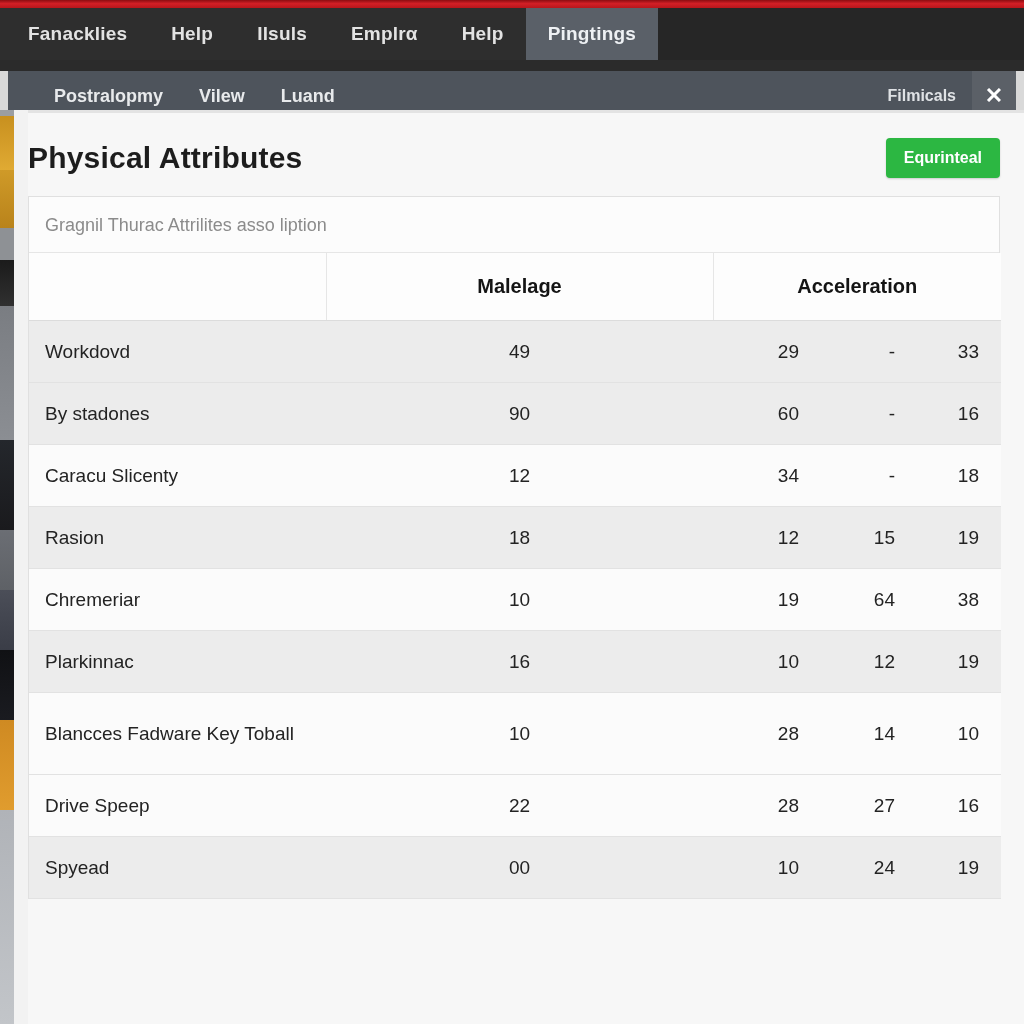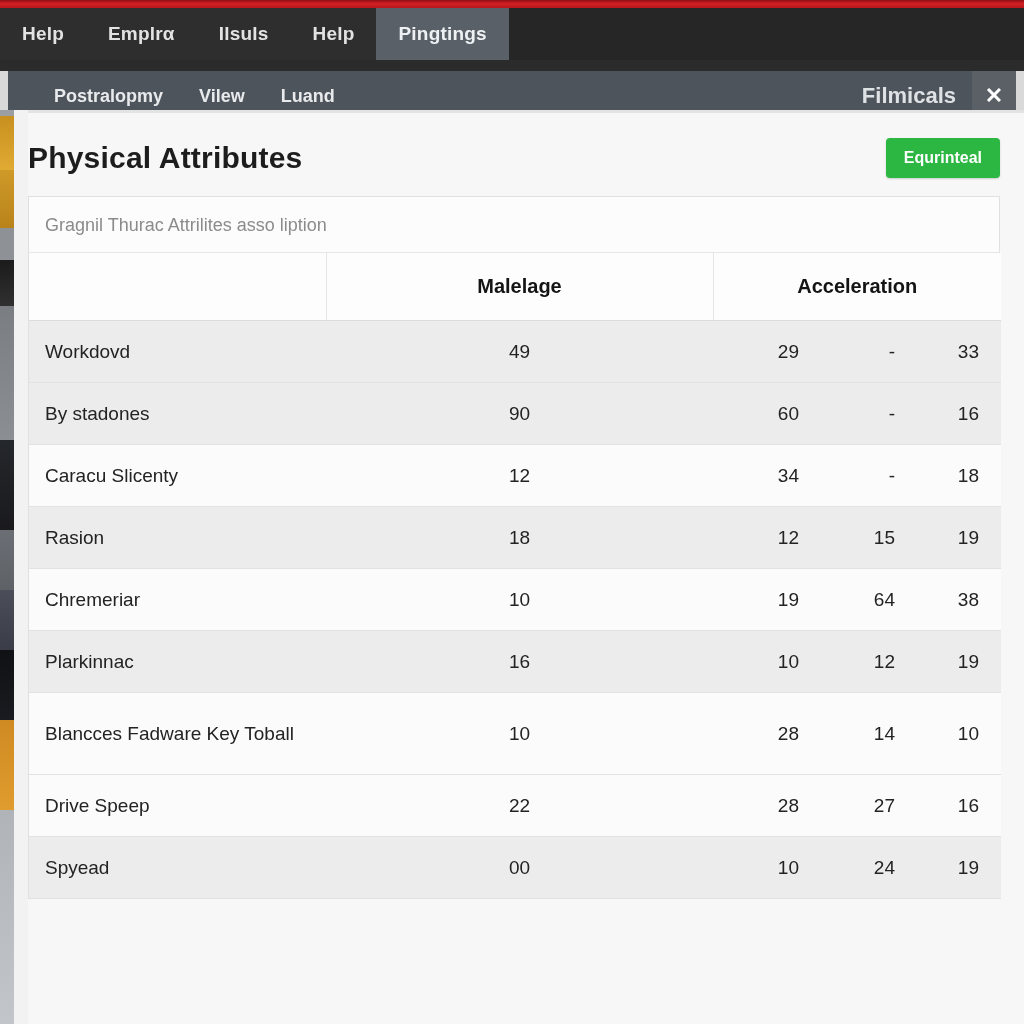--- a/index.html
+++ b/index.html
@@ -60,21 +60,21 @@
     color: #e8eaec;
     font-size: 18px;
     font-weight: bold;
     padding: 0 18px;
     white-space: nowrap;
   }
   .tb-item.first { margin-left: 28px; }
   .toolbar .spacer { flex: 1; }
   .tb-right {
     color: #dfe2e5;
-    font-size: 22px;
+    font-size: 16px;
     font-weight: bold;
     padding-right: 16px;
     white-space: nowrap;
   }
   .close-box {
     width: 44px; height: 50px;
     background: #5b6067;
     display: flex; align-items: center; justify-content: center;
     color: #ffffff; font-size: 22px; font-weight: bold;
   }
@@ -191,23 +191,24 @@
 </style>
 </head>
 <body>
 
 <div class="app">
 
   <div class="red-strip"></div>
 
   <div class="tabbar">
     <div class="tabs" id="tab-list">
+        <div class="tab first">Fanacklies</div>
         <div class="tab">Help</div>
+        <div class="tab">Ilsuls</div>
         <div class="tab">Emplrα</div>
-        <div class="tab">Ilsuls</div>
         <div class="tab">Help</div>
         <div class="tab active">Pingtings</div>
       </div>
     <div class="tail"></div>
   </div>
 
   <div class="toolbar">
     <div class="edge"></div>
     <div id="toolbar-items" style="display:flex;align-items:center;">
         <div class="tb-item first">Postralopmy</div>

